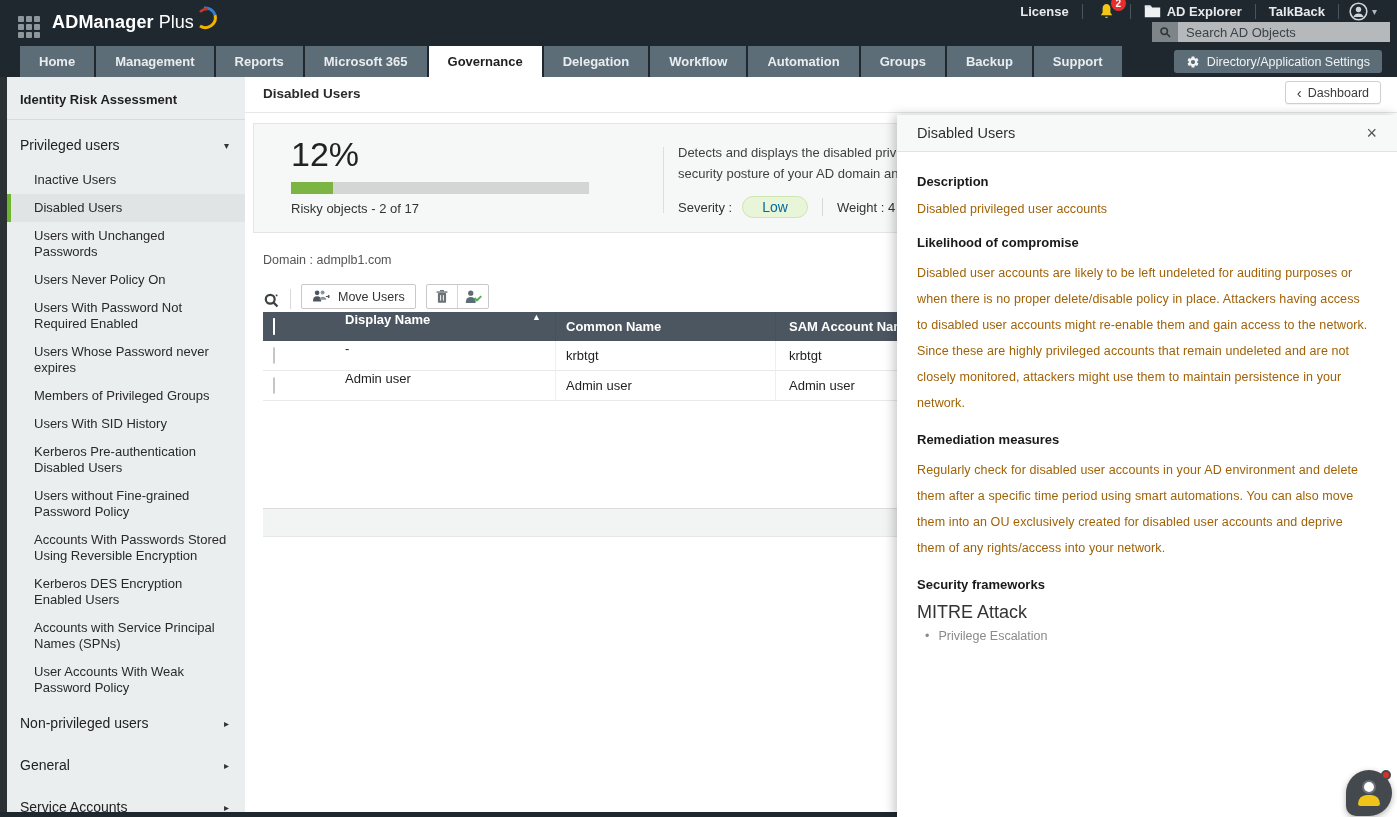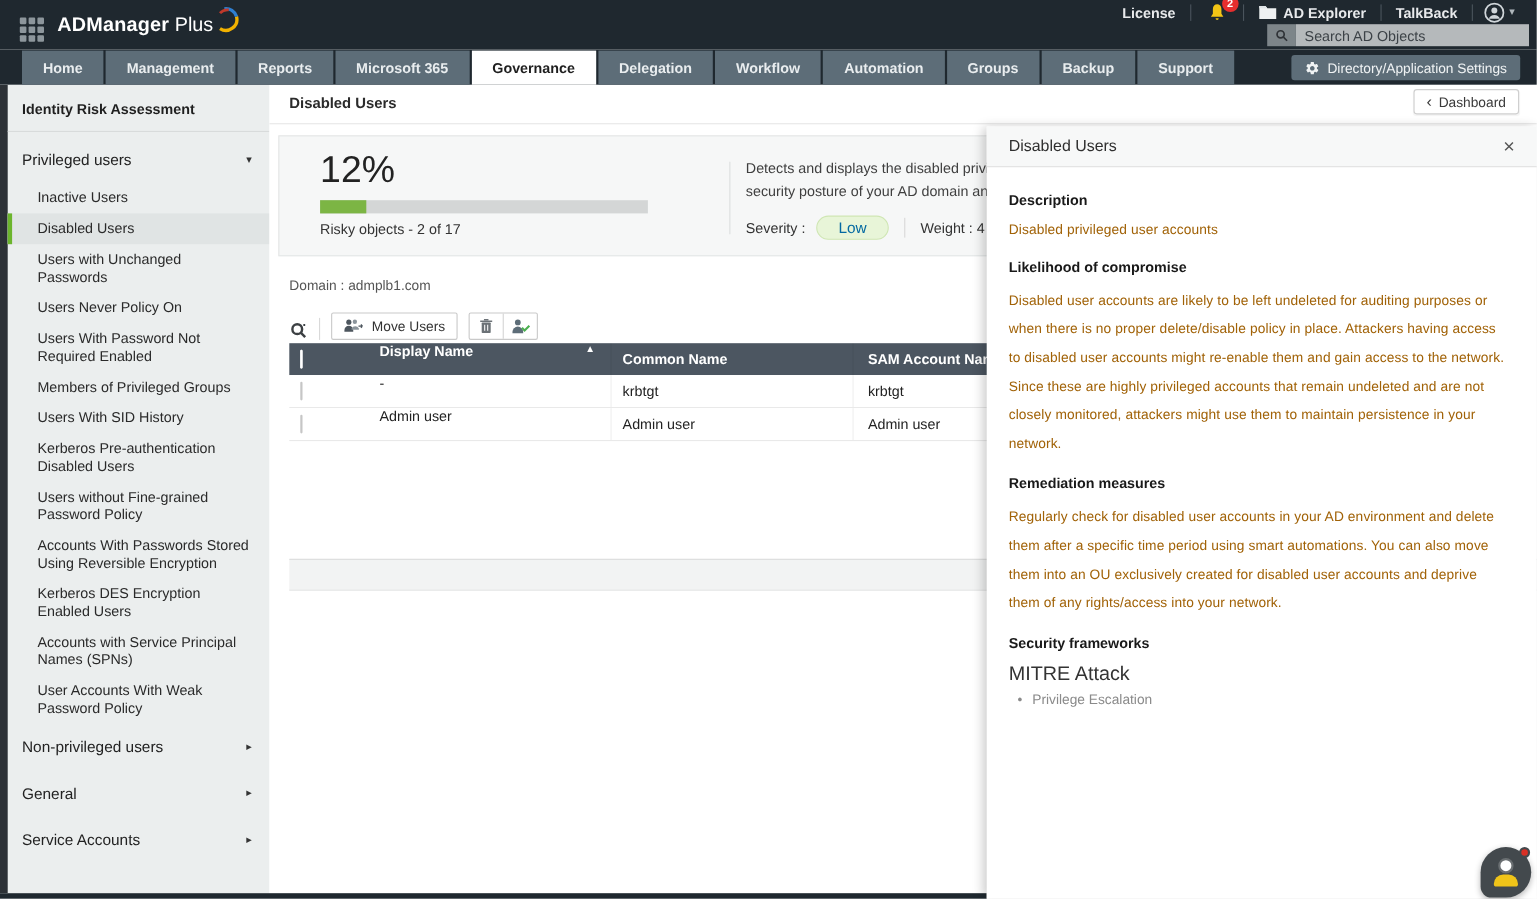--- a/index.html
+++ b/index.html
@@ -220,20 +220,21 @@
     <div class="side-divider"></div>
     <div class="group-hdr">
       <span>Privileged users</span>
       <span class="caret">▾</span>
     </div>
     <div class="side-item">Inactive Users</div>
     <div class="side-item selected">Disabled Users</div>
     <div class="side-item">Users with Unchanged Passwords</div>
     <div class="side-item">Users Never Policy On</div>
     <div class="side-item">Users With Password Not Required Enabled</div>
+    <div class="side-item">Users Whose Password never expires</div>
     <div class="side-item">Members of Privileged Groups</div>
     <div class="side-item">Users With SID History</div>
     <div class="side-item">Kerberos Pre-authentication Disabled Users</div>
     <div class="side-item">Users without Fine-grained Password Policy</div>
     <div class="side-item">Accounts With Passwords Stored Using Reversible Encryption</div>
     <div class="side-item">Kerberos DES Encryption Enabled Users</div>
     <div class="side-item">Accounts with Service Principal Names (SPNs)</div>
     <div class="side-item">User Accounts With Weak Password Policy</div>
     <div class="group-hdr">
       <span>Non-privileged users</span>

